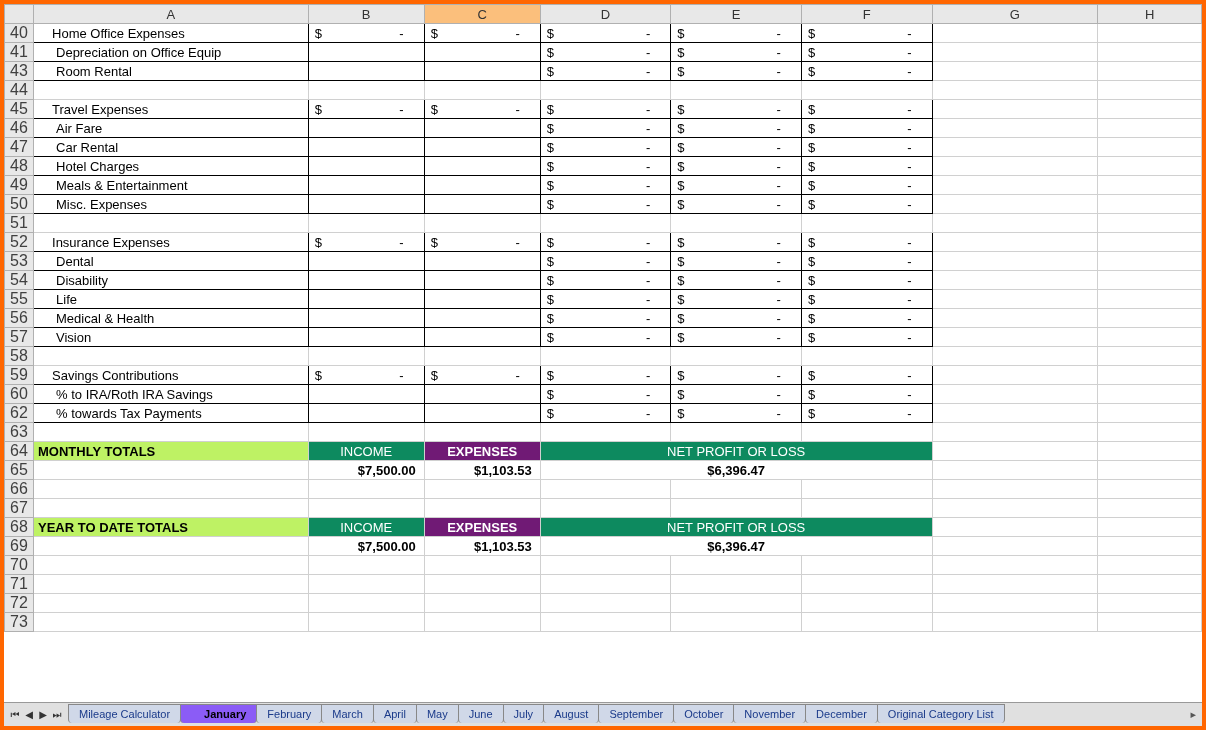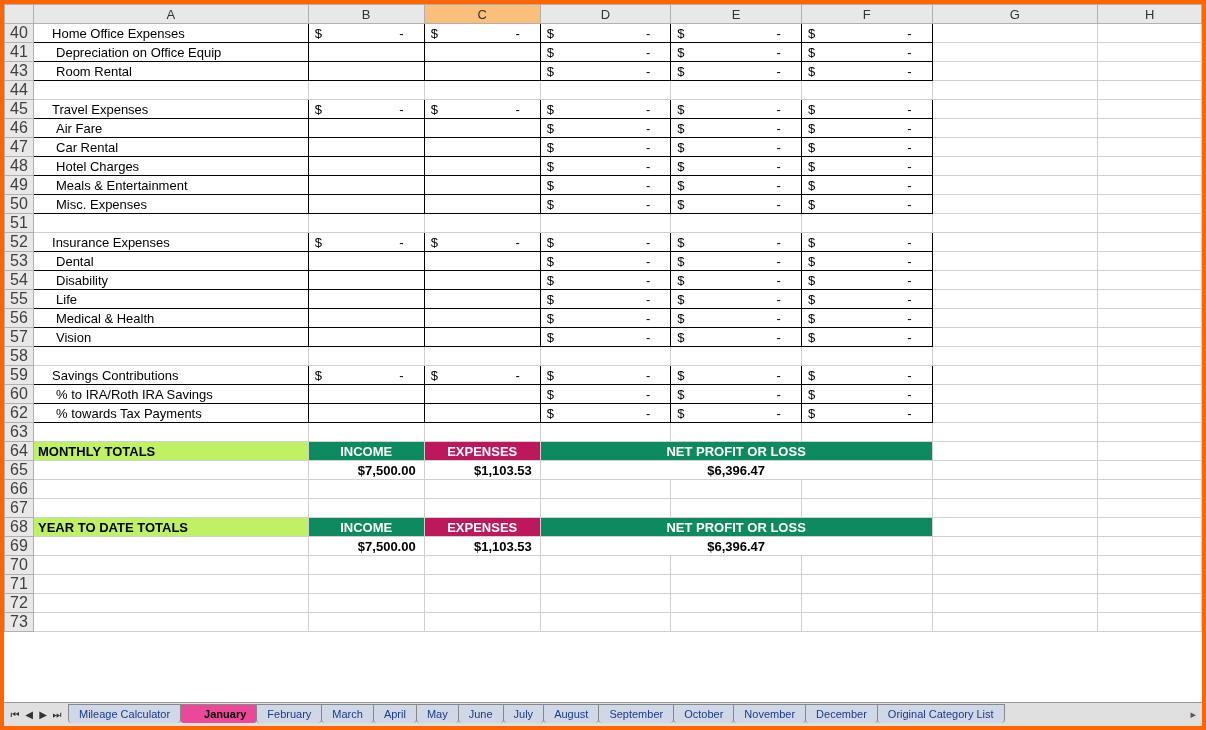--- a/index.html
+++ b/index.html
@@ -52,22 +52,22 @@
   .colE { width: 126px; }
   .colF { width: 126px; }
   .colG { width: 160px; }
   .colH { width: 100px; }
   .col-sel { background: #fbbf7c !important; }
   .bold { font-weight: normal; }
   .indent1 { padding-left: 18px; }
   .indent2 { padding-left: 22px; }
   .money-cell { text-align: left; position: relative; padding-left:6px; }
   .money-cell .dash { position: absolute; right: 20px; }
-  .hdr-green { background: #0d8a5f; color: #fff; font-weight: bold; text-align: center; }
-  .hdr-red { background: #be185d; color: #fff; font-weight: bold; text-align: center; }
+  .hdr-green { background: #0d8a5f; color: #fff; font-weight: normal; text-align: center; }
+  .hdr-red { background: #701a75; color: #fff; font-weight: bold; text-align: center; }
   .hdr-gray { background: #bef264; font-weight: bold; }
   .val-right { text-align: right; font-weight: bold; padding-right: 8px; margin-left: 24px; }
   .val-center { text-align: center; font-weight: bold; }
   .tabs {
     position: absolute;
     bottom: 0; left: 0; right: 0;
     height: 24px;
     background: #e0e0e0;
     display: flex;
     align-items: center;
@@ -94,21 +94,21 @@
     border: 1px solid #888;
     border-bottom: none;
     border-radius: 0 0 4px 4px;
     margin-right: -1px;
     color: #1a3a8a;
     cursor: pointer;
     position: relative;
     top: -1px;
   }
   .tab.active {
-    background: #ec4899;
+    background: #8b5cf6;
     color: #000;
     font-weight: bold;
     padding-left: 23px;
   }
   .scroll-right {
     position: absolute;
     right: 6px;
     font-size: 11px;
     color: #555;
   }

